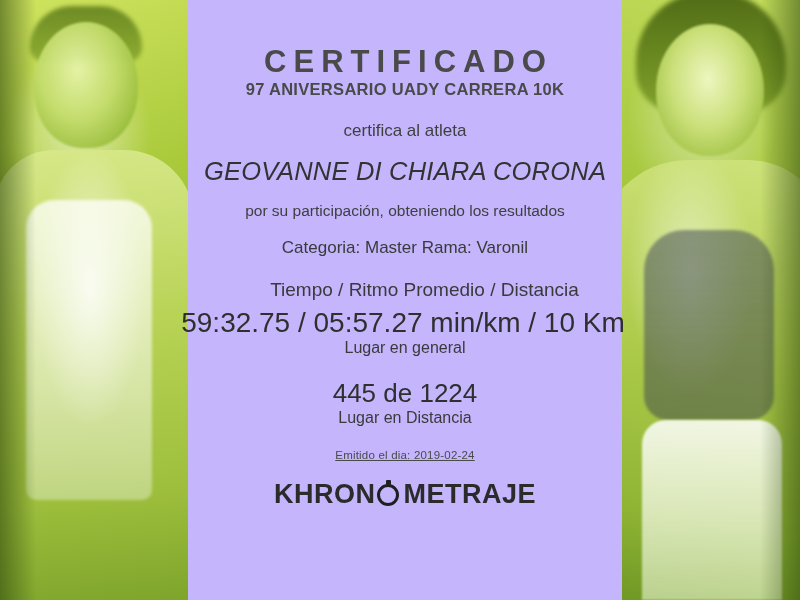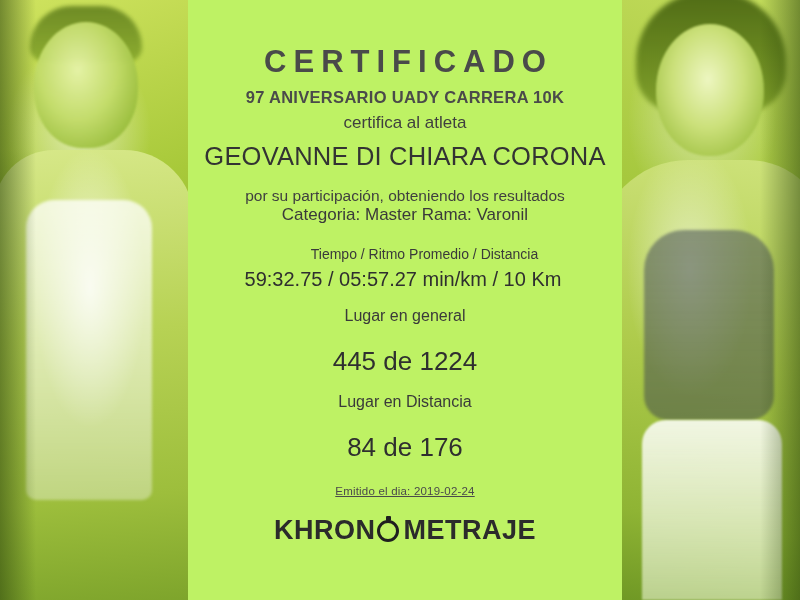--- a/index.html
+++ b/index.html
@@ -174,81 +174,82 @@
     background: linear-gradient(270deg, rgba(35,60,8,0.5) 0%, rgba(35,60,8,0) 100%);
   }
 
   
   .card {
     position: absolute;
     left: 188px;
     top: 0;
     width: 434px;
     height: 600px;
-    background: #bef264;
+    background: #c4b5fd;
     display: flex;
     flex-direction: column;
     align-items: center;
     text-align: center;
     color: #3c3c3c;
   }
 
   .title {
     margin-top: 44px;
     font-size: 31px;
     font-weight: bold;
     letter-spacing: 7px;
     color: #4a4a4a;
     text-indent: 7px;
   }
   .subtitle {
-    margin-top: 8px;
     font-size: 16.5px;
     font-weight: bold;
     letter-spacing: 0.3px;
     color: #4a4a4a;
   }
   .certifies {
-    margin-top: 6px;
+    margin-top: 22px;
     font-size: 17px;
     color: #3f3f3f;
   }
   .athlete {
-    margin-top: 9px;
+    margin-top: 16px;
     font-size: 25.5px;
     color: #333333;
     letter-spacing: 0.2px;
+    font-style: italic;
   }
   .participation {
     margin-top: 16px;
     font-size: 15.5px;
     color: #3f3f3f;
   }
   .category {
+    margin-top: 18px;
     font-size: 17px;
     color: #3a3a3a;
     text-align: center;
   }
   .metrics-label {
     margin-top: 21px;
-    font-size: 14px;
+    font-size: 19px;
     color: #3a3a3a;
     margin-left: 39px;
   }
   .metrics-value {
     margin-top: 6px;
-    font-size: 20px;
+    font-size: 28px;
     color: #2f2f2f;
     white-space: nowrap;
     position: relative;
     left: -2px;
   }
 
   .result-label {
-    margin-top: 16px;
+    margin-top: 0;
     font-size: 16px;
     color: #3a3a3a;
   }
   .result-value {
     margin-top: 21px;
     font-size: 26px;
     color: #2f2f2f;
   }
 
   .issued {
@@ -336,21 +337,20 @@
     <div class="category">Categoria: Master Rama: Varonil</div>
 
     <div class="metrics-label">Tiempo / Ritmo Promedio / Distancia</div>
     <div class="metrics-value">59:32.75 / 05:57.27 min/km / 10 Km</div>
 
     <div class="result-label">Lugar en general</div>
     <div class="result-value">445 de 1224</div>
 
 
     <div class="result-label">Lugar en Distancia</div>
-    <div class="result-value">84 de 176</div>
 
     <div class="issued">Emitido el dia: 2019-02-24</div>
 
     <div class="logo">
       <span class="logo-text">KHRON</span>
       <span class="logo-o">
         <span class="ring"></span>
         <span class="stem"></span>
 
       </span>

